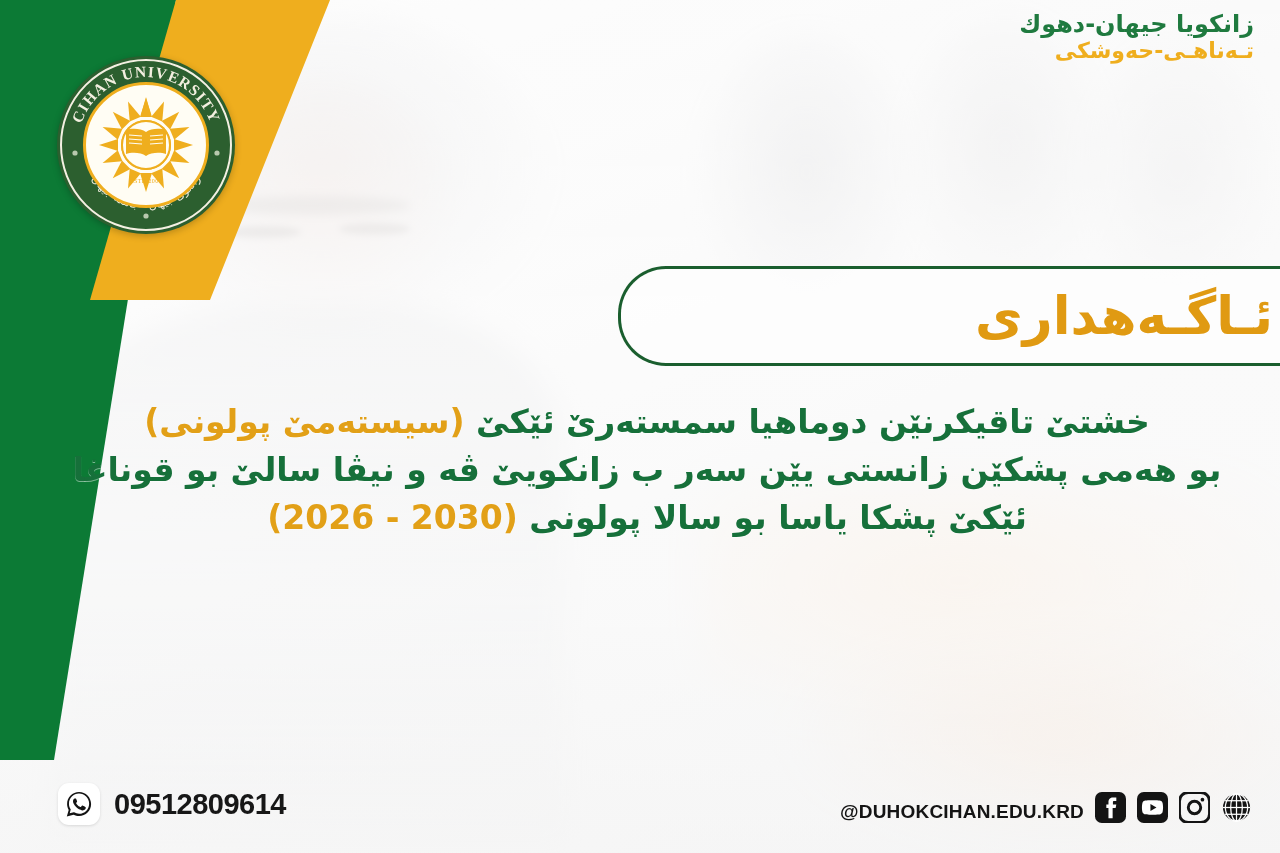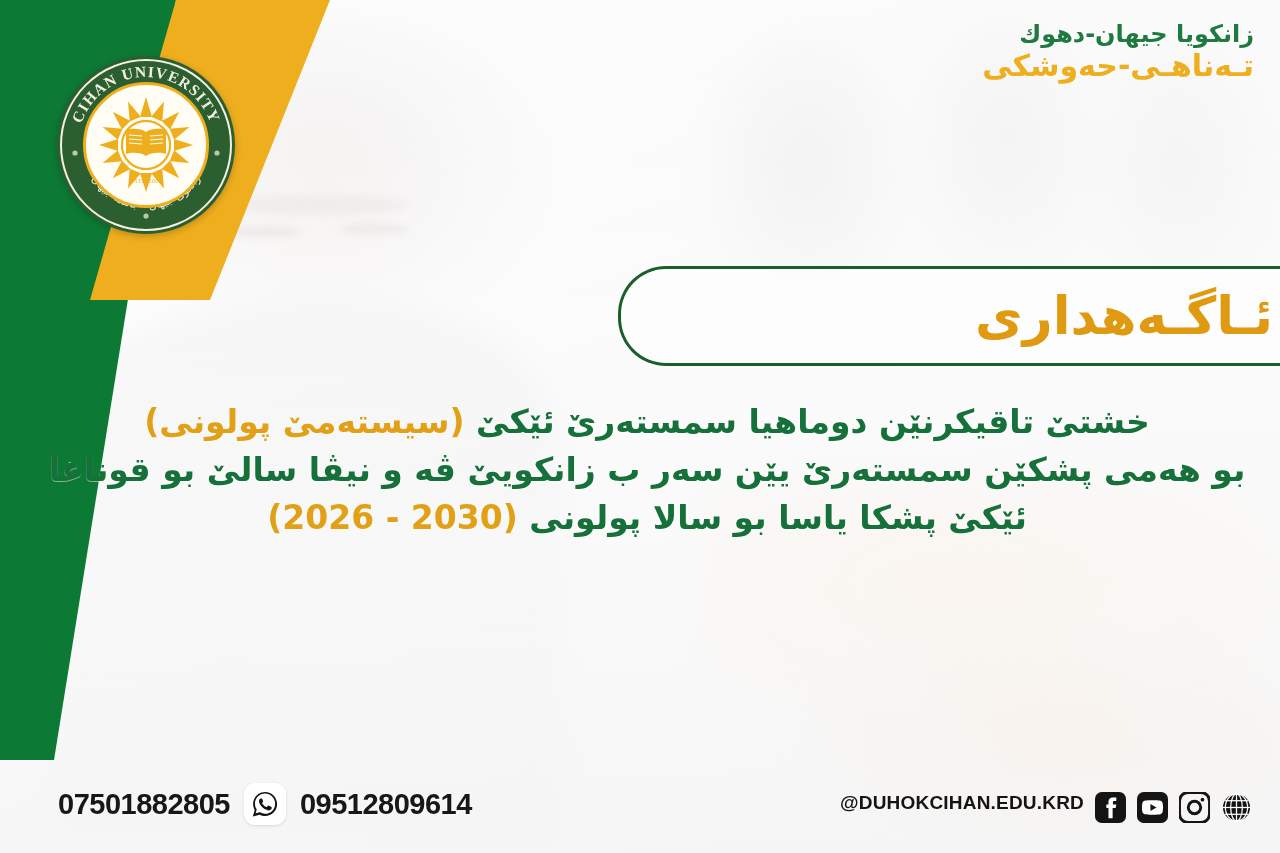--- a/index.html
+++ b/index.html
@@ -130,29 +130,29 @@
     transform:translate(-50%,-50%);
   }
   .logo .estd{
     position:absolute;left:50%;top:70%;transform:translate(-50%,-50%);
     font-size:6px;letter-spacing:.4px;color:var(--gold,#efae1e);
     font-family:"Liberation Serif",serif;white-space:nowrap;
   }
 
   
   .wordmark{
-    position:absolute;right:26px;top:20px;text-align:right;line-height:1.18;
+    position:absolute;right:26px;top:10px;text-align:right;line-height:1.18;
     direction:rtl;
   }
   .wordmark .l1{
     font-size:24px;font-weight:700;color:#1f7a3f;
     letter-spacing:.3px;white-space:nowrap;
   }
   .wordmark .l2{
-    font-size:30px;font-weight:700;color:var(--gold,#efae1e);
+    font-size:22px;font-weight:700;color:var(--gold,#efae1e);
     letter-spacing:.3px;white-space:nowrap;text-align:right;
   }
 
   
   .title-pill{
     position:absolute;left:618px;top:266px;width:700px;height:94px;
     border:3px solid #1a5e2e;border-right:none;
     border-radius:48px 0 0 48px;
     background:rgba(255,255,255,.58);
     display:flex;align-items:center;
@@ -190,21 +190,21 @@
     font-size:29px;font-weight:700;color:#171717;
     font-family:"Liberation Sans",sans-serif;letter-spacing:-.5px;
   }
   .wa-badge{
     width:42px;height:42px;border-radius:11px;background:#fff;
     display:flex;align-items:center;justify-content:center;
     box-shadow:0 1px 3px rgba(0,0,0,.12);
   }
   .socials{
     position:absolute;right:28px;bottom:8px;
-    display:flex;align-items:flex-start;gap:11px;
+    display:flex;align-items:flex-end;gap:11px;
   }
   .socials .handle{
     font-size:19px;font-weight:700;color:#141414;letter-spacing:.2px;
     font-family:"Liberation Sans",sans-serif;margin-left:4px;
   }
   .sq-icon{width:31px;height:31px;display:block;}
 </style>
 </head>
 <body>
 
@@ -294,28 +294,27 @@
     <div class="l1">زانكويا جيهان-دهوك</div>
     <div class="l2">تـەناهـى-حەوشكى</div>
   </div>
 
   <div class="title-pill">
     <div class="txt">ئـاگـەهداری</div>
   </div>
 
   <div class="body-text">
     <div class="ln"><span>خشتێ تاقیکرنێن دوماهیا سمستەرێ ئێکێ </span><span class="hl">(سیستەمێ پولونی)</span></div>
-    <div class="ln">بو هەمی پشکێن سمستەرێ یێن سەر ب زانکویێ ڤە و نیڤا سالێ بو قوناغا</div>
+    <div class="ln">بو هەمی پشکێن زانستی یێن سەر ب زانکویێ ڤە و نیڤا سالێ بو قوناغا</div>
     <div class="ln"><span>ئێکێ پشکا یاسا بو سالا پولونی </span><span class="hl">(2030 - 2026)</span></div>
   </div>
 
   <div class="footer">
 
     <div class="phones">
-      <span class="num">07501882805</span>
       <span class="wa-badge">
         <svg width="30" height="30" viewBox="0 0 32 32" aria-hidden="true">
           <path fill="#141414" d="M16.1 3.2c-7.1 0-12.8 5.7-12.8 12.8 0 2.3.6 4.4 1.7 6.3L3 29.3l7.2-1.9c1.8 1 3.8 1.5 5.9 1.5 7.1 0 12.8-5.7 12.8-12.8S23.2 3.2 16.1 3.2zm0 23.2c-1.9 0-3.7-.5-5.3-1.5l-.4-.2-4.3 1.1 1.1-4.2-.3-.4c-1.1-1.7-1.6-3.6-1.6-5.6 0-5.9 4.8-10.7 10.7-10.7S26.8 9.7 26.8 15.6 22 26.4 16.1 26.4z"></path>
           <path fill="#141414" d="M22 18.7c-.3-.2-1.9-.9-2.2-1-.3-.1-.5-.2-.7.2-.2.3-.8 1-1 1.2-.2.2-.4.2-.7.1-.3-.2-1.4-.5-2.6-1.6-1-.9-1.6-1.9-1.8-2.3-.2-.3 0-.5.1-.7l.5-.6c.2-.2.2-.3.3-.5.1-.2 0-.4 0-.6 0-.2-.7-1.7-.9-2.3-.2-.6-.5-.5-.7-.5h-.6c-.2 0-.6.1-.9.4-.3.3-1.2 1.2-1.2 2.8s1.2 3.2 1.4 3.5c.2.2 2.4 3.7 5.8 5.1.8.3 1.4.5 1.9.7.8.3 1.5.2 2.1.1.6-.1 1.9-.8 2.2-1.6.3-.8.3-1.4.2-1.6-.1-.1-.3-.2-.6-.3z"></path>
         </svg>
       </span>
       <span class="num">09512809614</span>
     </div>
 
     <div class="socials">

